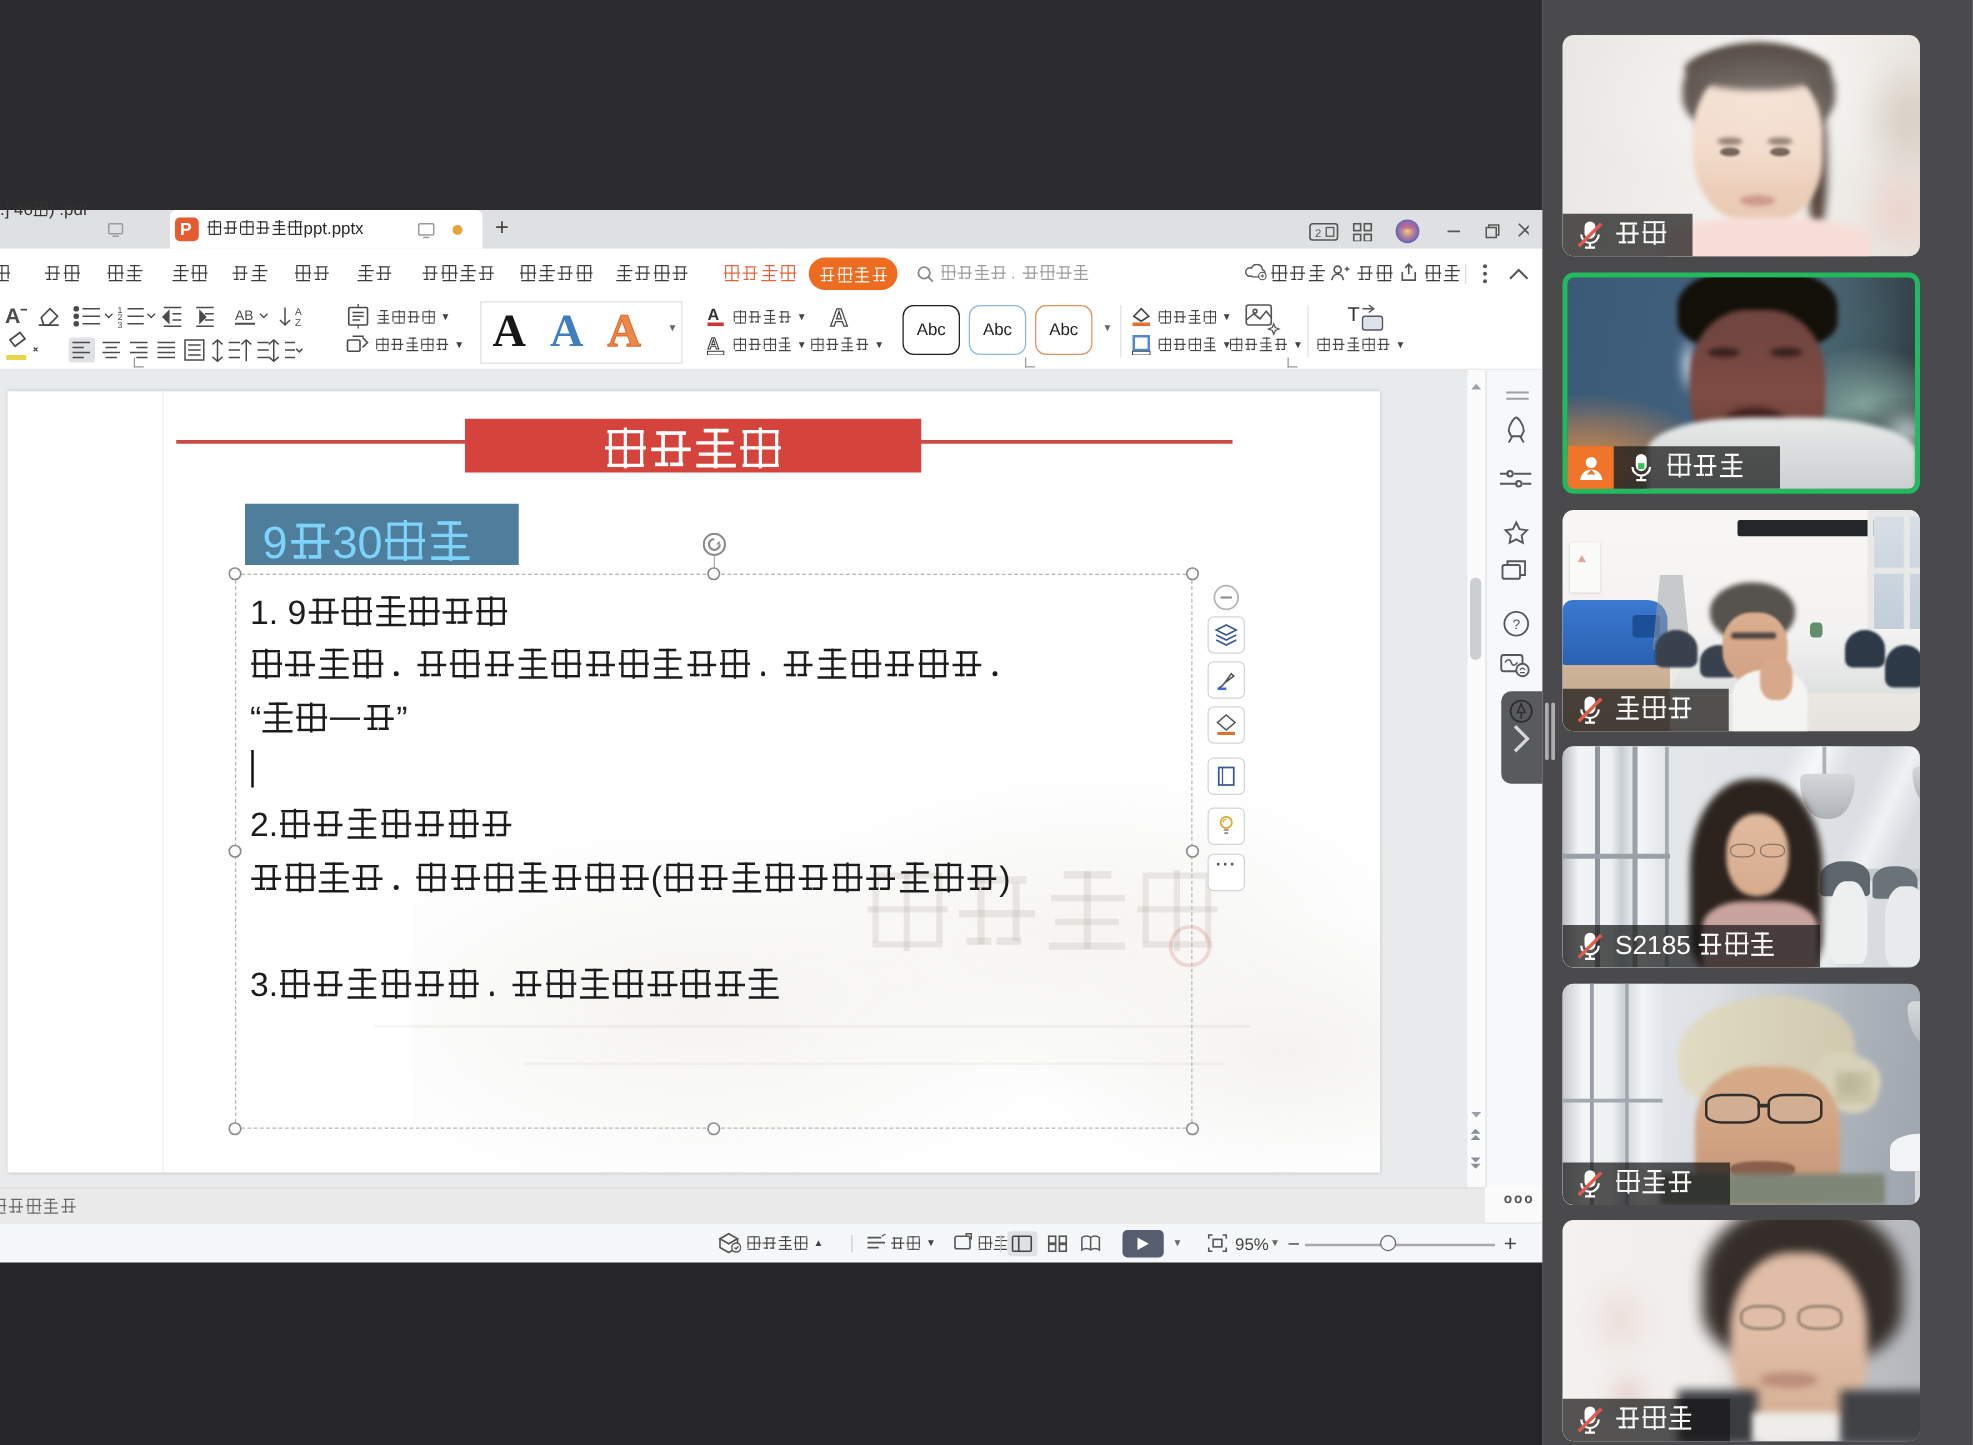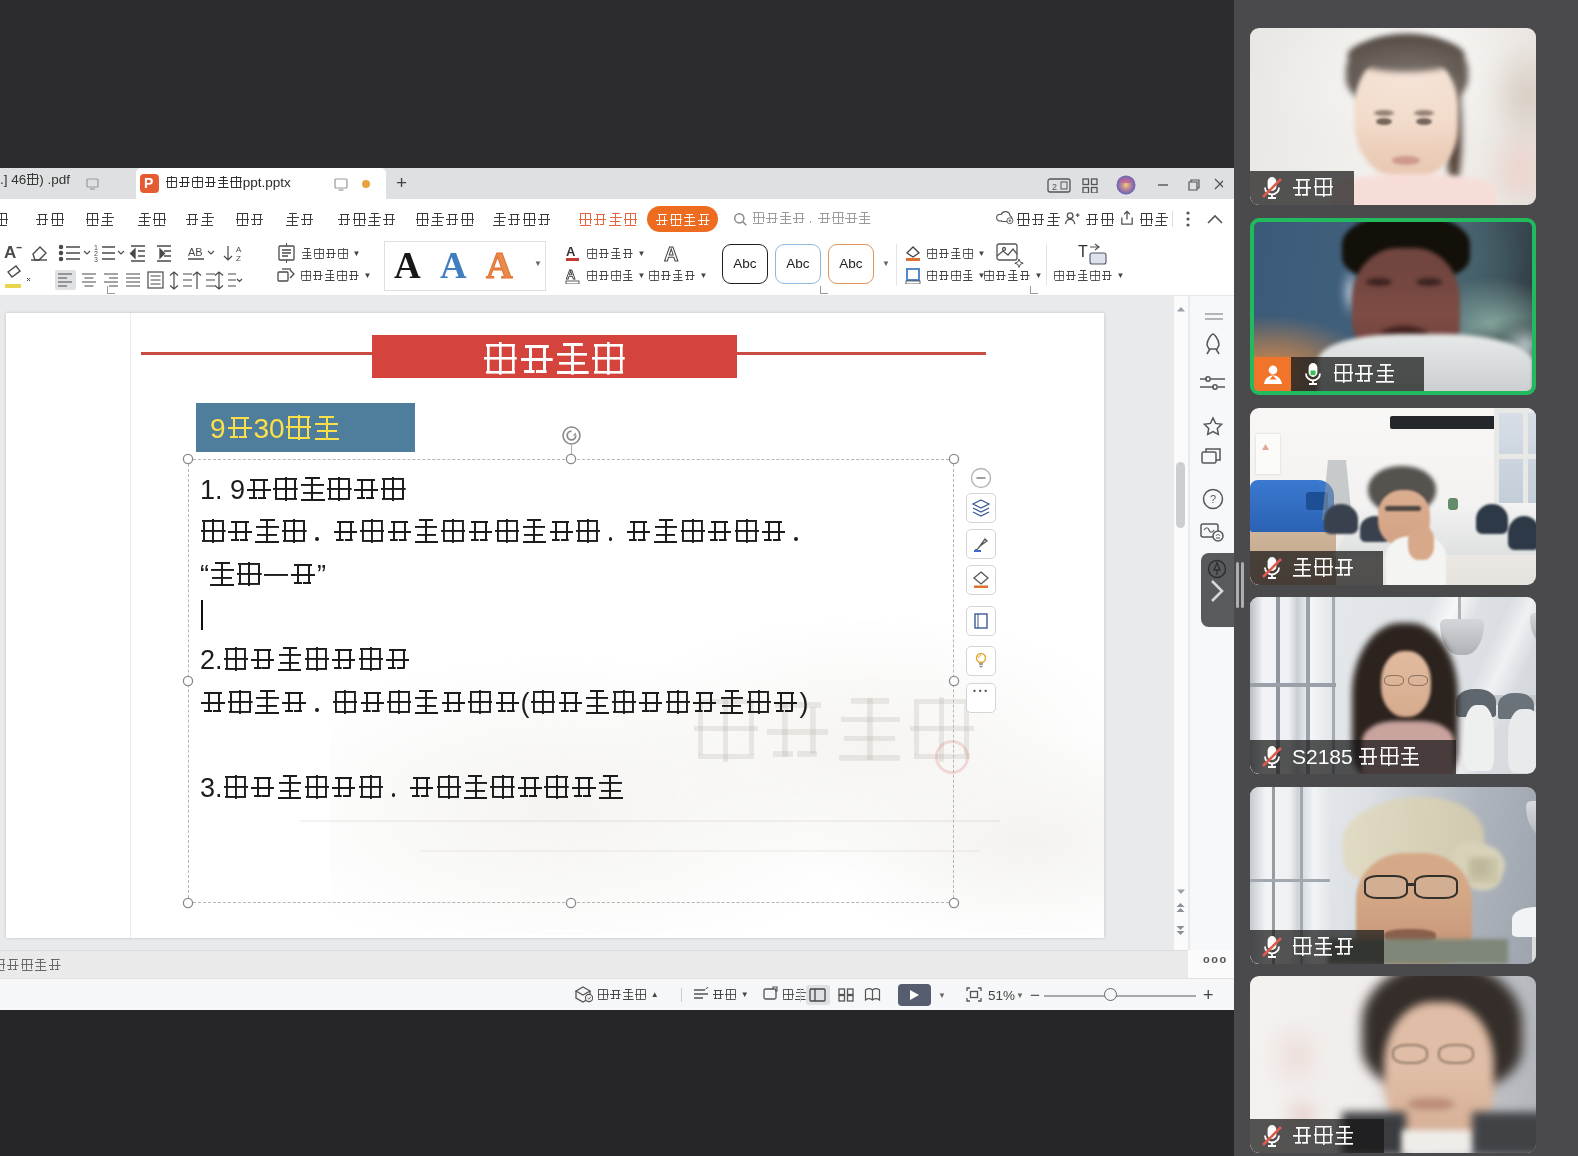--- a/index.html
+++ b/index.html
@@ -45,21 +45,21 @@
 .label{left:0;bottom:0;height:34px;background:rgba(22,22,22,.72);color:#fff;display:flex;align-items:center;font-size:21px}
 .micw{width:26px;height:26px;margin:0 7px 0 9px;flex:0 0 auto}
 .menu{font-size:15px;color:#3c3c3c;position:absolute;top:211px}
 .mo{color:#e8643c}
 .tbt{position:absolute;font-size:12.5px;color:#444}
 </style></head><body>
 <div class="ab win"></div>
 <div class="ab topdark"></div>
 <div class="ab tabbar"></div>
 
-<div class="ab" style="left:0;top:172px;width:120px;height:20px;font-size:13.5px;color:#333">.] 46<i class="h" style="font-size:13px"></i>) .pdf</div>
+<div class="ab" style="left:0;top:160px;width:120px;height:20px;font-size:13.5px;color:#333">.] 46<i class="h" style="font-size:13px"></i>) .pdf</div>
 <svg class="ab" style="left:86px;top:178px" width="13" height="12" viewBox="0 0 13 12">
     <rect x="1" y="1" width="11" height="8" rx="1" fill="none" stroke="#9a9a9a" stroke-width="1.2"></rect>
     <path d="M4 11h5" stroke="#9a9a9a" stroke-width="1.2"></path>
   </svg>
 <div class="ab tab-act"></div>
 <div class="ab" style="left:140px;top:174px;width:19px;height:19px;border-radius:4px;background:#e55b32"></div>
 <div class="ab" style="left:144px;top:175px;color:#fff;font-size:14px;font-weight:bold">P</div>
 <div class="ab" style="left:165px;top:175px;font-size:13.5px;color:#2a2a2a"><i class="h" style="font-size:13px"></i><i class="h2" style="font-size:13px"></i><i class="h" style="font-size:13px"></i><i class="h2" style="font-size:13px"></i><i class="h3" style="font-size:13px"></i><i class="h" style="font-size:13px"></i>ppt.pptx</div>
 <svg class="ab" style="left:334px;top:178px" width="14" height="13" viewBox="0 0 14 13">
     <rect x="1" y="1" width="12" height="9" rx="1" fill="none" stroke="#9a9a9a" stroke-width="1.2"></rect>
@@ -308,21 +308,21 @@
 <div class="ab" style="left:690px;top:690px;font-size:72px;color:rgba(172,164,154,.22)"><i class="h"></i><i class="h2"></i><i class="h3"></i><i class="h"></i></div>
 <div class="ab" style="left:935px;top:740px;width:34px;height:34px;border-radius:50%;border:3px solid rgba(205,90,80,.2)"></div>
 <div class="ab" style="left:300px;top:820px;width:700px;height:2px;background:rgba(180,172,162,.15)"></div>
 <div class="ab" style="left:420px;top:850px;width:560px;height:2px;background:rgba(180,172,162,.12)"></div>
 
 <div class="ab" style="left:141px;top:352px;width:845px;height:3px;background:#c94b44"></div>
 <div class="ab" style="left:372px;top:335px;width:365px;height:43px;background:#d5433d"></div>
 <div class="ab" style="left:0;top:339px;width:1109px;text-align:center;font-size:36px;color:#fff"><span style="margin-left:0"><i class="h"></i><i class="h2"></i><i class="h3"></i><i class="h"></i></span></div>
 
 <div class="ab" style="left:196px;top:403px;width:219px;height:49px;background:#4f7d9c"></div>
-<div class="ab" style="left:210px;top:413px;font-size:28px;color:#fde047">9<i class="h2"></i>30<i class="h"></i><i class="h3"></i></div>
+<div class="ab" style="left:210px;top:413px;font-size:36px;color:#7dd3fc">9<i class="h2"></i>30<i class="h"></i><i class="h3"></i></div>
 
 <div class="ab" style="left:188px;top:459px;width:766px;height:444px;border:1px dashed #b5b5b5"></div>
 
 <svg class="ab" style="left:562px;top:426px" width="19" height="19" viewBox="0 0 19 19">
     <circle cx="9.5" cy="9.5" r="8.5" fill="#fff" stroke="#8a8a8a" stroke-width="1.6"></circle>
     <path d="M9.5 5.2a4.3 4.3 0 104.3 4.3" fill="none" stroke="#8a8a8a" stroke-width="1.8"></path>
     <path d="M13.8 6.5v3h-3z" fill="#8a8a8a"></path>
   </svg>
 <div class="ab" style="left:570.5px;top:445px;width:1px;height:14px;background:#aaa"></div>
 
@@ -476,21 +476,21 @@
 <svg class="ab" style="left:908px;top:989px" width="12" height="12" viewBox="0 0 12 12">
     <path d="M2 1l9 5-9 5z" fill="#fff"></path>
   </svg>
 <div class="ab" style="left:938px;top:990px;font-size:11px;color:#666"><b style="font-size:8px;font-weight:normal;vertical-align:2px">▼</b></div>
 <svg class="ab" style="left:966px;top:987px" width="16" height="15" viewBox="0 0 16 15">
     <g fill="none" stroke="#555" stroke-width="1.3">
       <path d="M1 4V1h3M12 1h3v3M15 11v3h-3M4 14H1v-3"></path>
       <rect x="4.5" y="4.5" width="7" height="6"></rect>
     </g>
   </svg>
-<div class="ab" style="left:988px;top:988px;font-size:13.5px;color:#444">51%</div>
+<div class="ab" style="left:988px;top:988px;font-size:13.5px;color:#444">95%</div>
 <div class="ab" style="left:1016px;top:990px;font-size:11px;color:#666"><b style="font-size:8px;font-weight:normal;vertical-align:2px">▼</b></div>
 <div class="ab" style="left:1030px;top:986px;font-size:17px;color:#555">−</div>
 <div class="ab" style="left:1044px;top:995px;width:152px;height:1.5px;background:#a8a8ab"></div>
 <div class="ab" style="left:1104px;top:988px;width:13px;height:13px;border-radius:50%;border:1.6px solid #666;background:#f6f7f8"></div>
 <div class="ab" style="left:1203px;top:985px;font-size:18px;color:#444">+</div>
 
 <div class="ab panel"></div>
 <div class="ab" style="left:1236px;top:562px;width:2.5px;height:46px;background:rgba(255,255,255,.55);border-radius:2px"></div>
 <div class="ab" style="left:1241px;top:562px;width:2.5px;height:46px;background:rgba(255,255,255,.55);border-radius:2px"></div>
 

